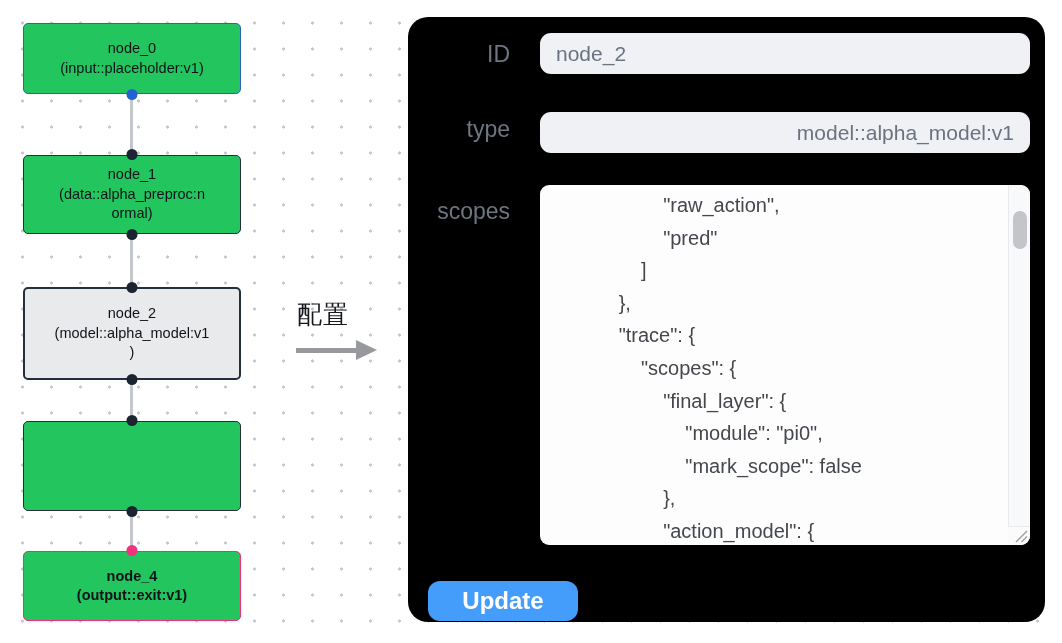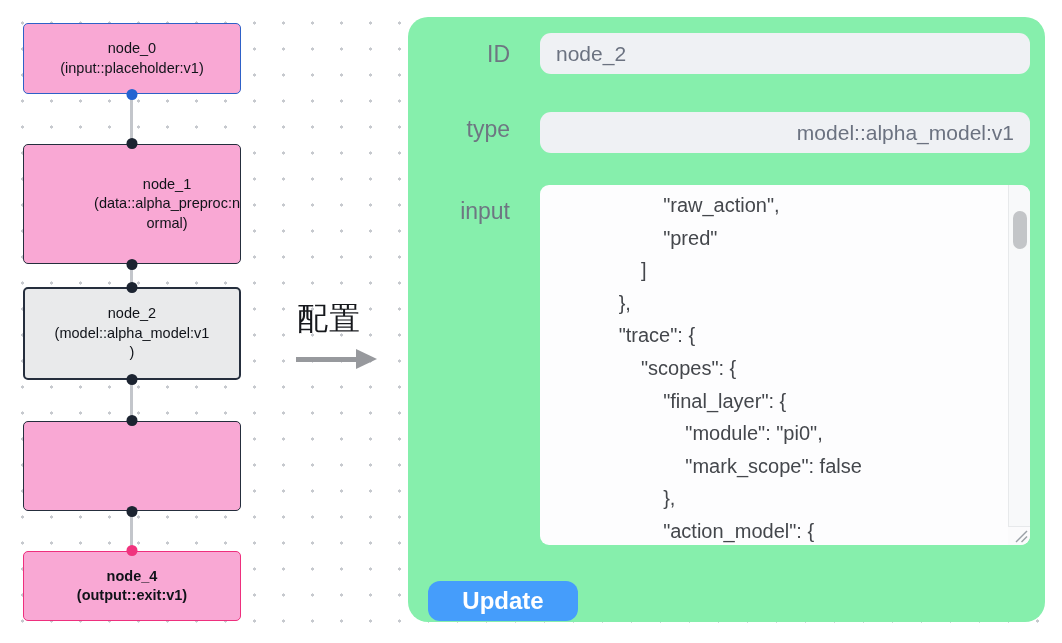--- a/index.html
+++ b/index.html
@@ -14,53 +14,53 @@
   }
 
   
   .canvas { position: absolute; left: 0; top: 0; width: 265px; height: 643px; }
   .connector {
     position: absolute; left: 130px; top: 94px; width: 2.5px; height: 460px;
     background: #c3c6cb; z-index: 0;
   }
   .node {
     position: absolute; left: 23px; width: 218px; z-index: 1;
-    background: #f9a8d4; border: 1.6px solid #252e3d; border-radius: 5px;
+    background: #22c55e; border: 1.6px solid #252e3d; border-radius: 5px;
     display: flex; align-items: center; justify-content: center;
     text-align: center; font-size: 14.5px; line-height: 19.5px; color: #101319;
     white-space: pre-line; cursor: pointer;
   }
   .node-0 { top: 23px;  height: 71px; border-color: #2e61c8; }
-  .node-1 { top: 144px; height: 120px; justify-content: flex-end; }
+  .node-1 { top: 155px; height: 79px; }
   .node-2 { top: 287px; height: 93px; background: #e9eaeb; border-width: 2.5px; }
   .node-3 { top: 421px; height: 90px; }
   .node-4 { top: 551px; height: 70px; border-color: #ee2f7d; font-weight: bold; }
   .port {
     position: absolute; left: 50%; width: 11px; height: 11px; border-radius: 50%;
     transform: translateX(-50%); background: #1c2431; z-index: 2; cursor: crosshair;
   }
   .port-top { top: -7px; }
   .port-bottom { bottom: -7px; }
   .port-blue { background: #2363d1; }
   .port-pink { background: #f0337e; }
 
   
   .arrow-group { position: absolute; left: 291px; top: 298px; width: 100px; z-index: 1; }
-  .arrow-label { font-size: 31px; color: #16181c; text-align: left; padding-left: 6px; letter-spacing: 1px; }
+  .arrow-label { font-size: 25px; color: #16181c; text-align: left; padding-left: 6px; letter-spacing: 1px; }
   .arrow-shape { position: relative; margin-top: 9px; height: 20px; }
   .arrow-shaft { position: absolute; left: 5px; top: 8px; width: 62px; height: 5px; background: #97999d; }
   .arrow-head {
     position: absolute; left: 65px; top: 0; width: 0; height: 0;
     border-left: 21px solid #97999d; border-top: 10.5px solid transparent; border-bottom: 10.5px solid transparent;
   }
 
   
   .panel {
     position: absolute; left: 408px; top: 17px; width: 637px; height: 605px;
-    background: #86efac; border-radius: 20px; z-index: 2;
+    background: #000000; border-radius: 20px; z-index: 2;
   }
   .field-label {
     position: absolute; left: 0; width: 102px; text-align: right;
     font-size: 23px; color: #6e7682;
   }
   .label-id     { top: 24px; }
   .label-type   { top: 99px; }
   .label-config { top: 181px; }
   .text-input {
     position: absolute; left: 132px; width: 490px; height: 41px;
@@ -150,21 +150,21 @@
   </div>
 </div>
 
 <div class="panel">
   <div class="field-label label-id">ID</div>
   <input class="text-input input-id" type="text" value="node_2" style="">
 
   <div class="field-label label-type">type</div>
   <input class="text-input input-type" type="text" value="model::alpha_model:v1" style="">
 
-  <div class="field-label label-config">input</div>
+  <div class="field-label label-config">scopes</div>
   <div class="config-box">
     <pre class="config-pre">                    "raw_action",
                     "pred"
                 ]
             },
             "trace": {
                 "scopes": {
                     "final_layer": {
                         "module": "pi0",
                         "mark_scope": false

